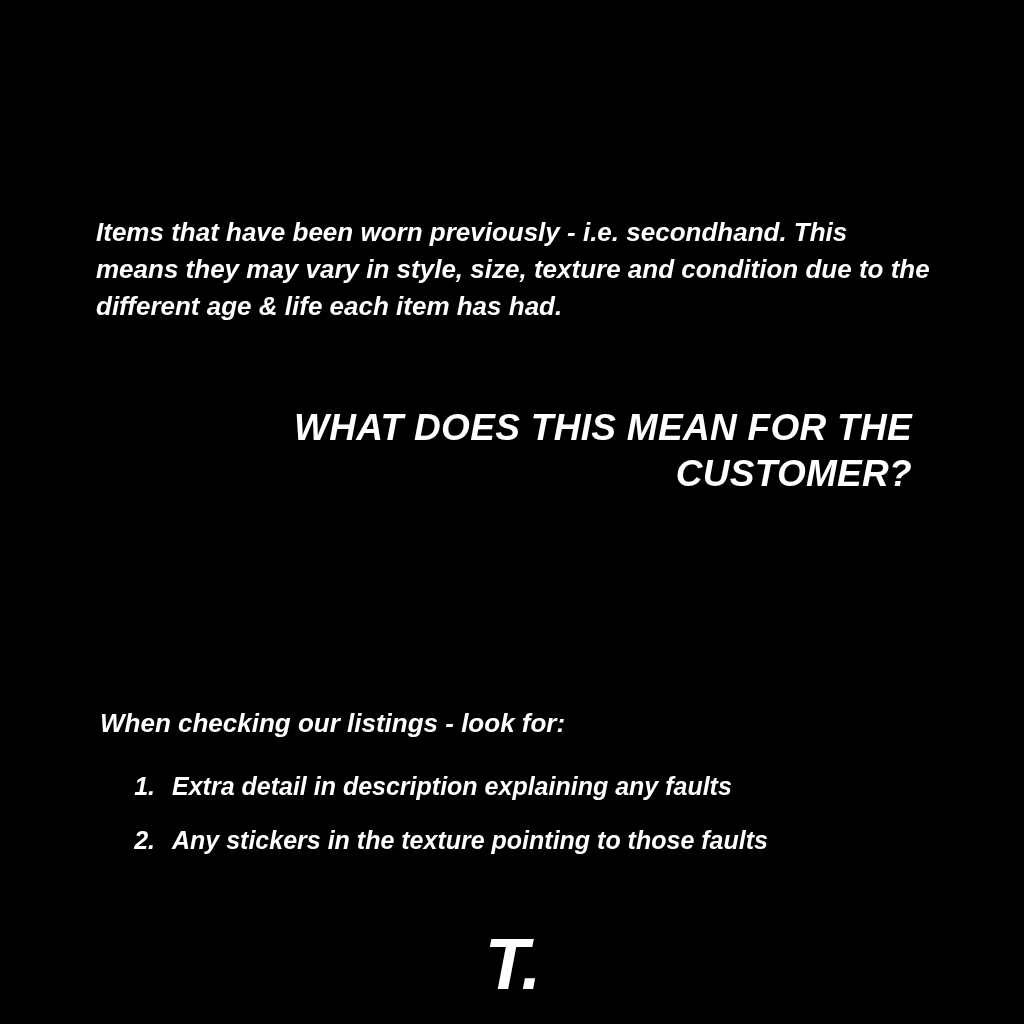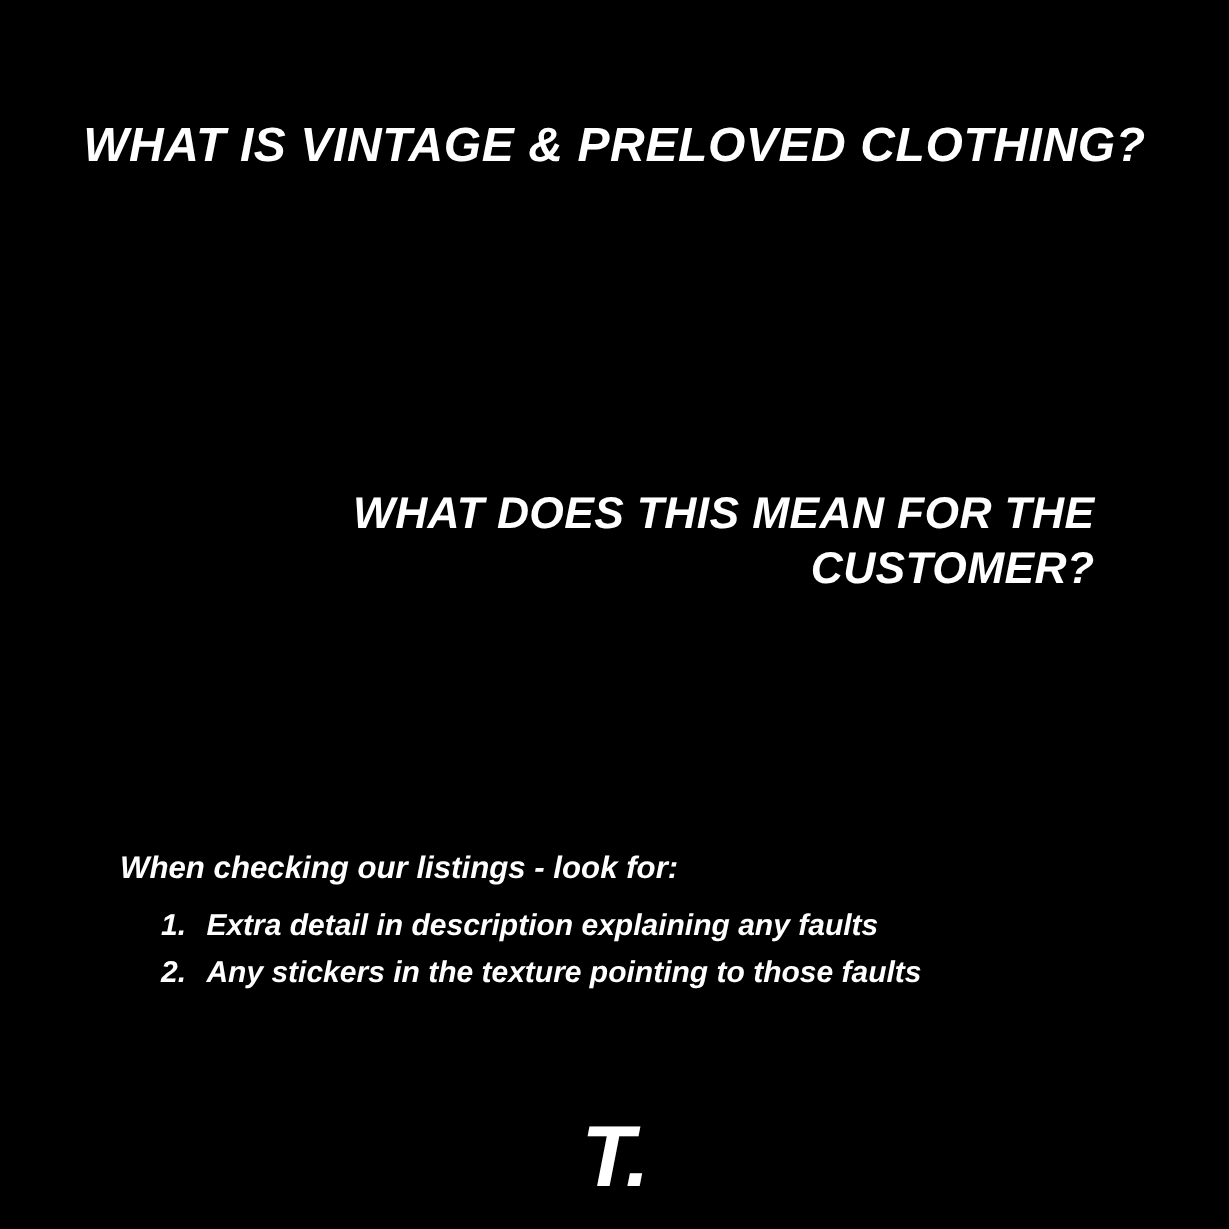--- a/index.html
+++ b/index.html
@@ -84,41 +84,42 @@
     width: 820px;
     margin: 0;
     padding: 0 0 0 42px;
     font-size: 25px;
     font-weight: bold;
     font-style: italic;
     line-height: 1.55;
   }
   .list li {
     padding-left: 10px;
+    margin-top: 15px;
   }
   .logo {
     position: absolute;
     left: 0;
     top: 928px;
     width: 1024px;
     text-align: center;
     font-size: 72px;
     font-weight: bold;
     font-style: italic;
     line-height: 1;
     letter-spacing: -2px;
   }
 </style>
 </head>
 <body>
 
 <div class="page">
 
-  <h1 class="heading-main">WHAT IS VINTAGE &amp; PRELOVED CLOTHING?</h1>
 
+  <p class="para-1">Items that have been worn previously - i.e. secondhand. This means they may vary in style, size, texture and condition due to the different age &amp; life each item has had.</p>
 
   <h2 class="heading-second">WHAT DOES THIS MEAN FOR THE CUSTOMER?</h2>
 
 
   <p class="para-3">When checking our listings - look for:</p>
 
   <ol class="list">
     <li>Extra detail in description explaining any faults</li>
     <li>Any stickers in the texture pointing to those faults</li>
   </ol>

